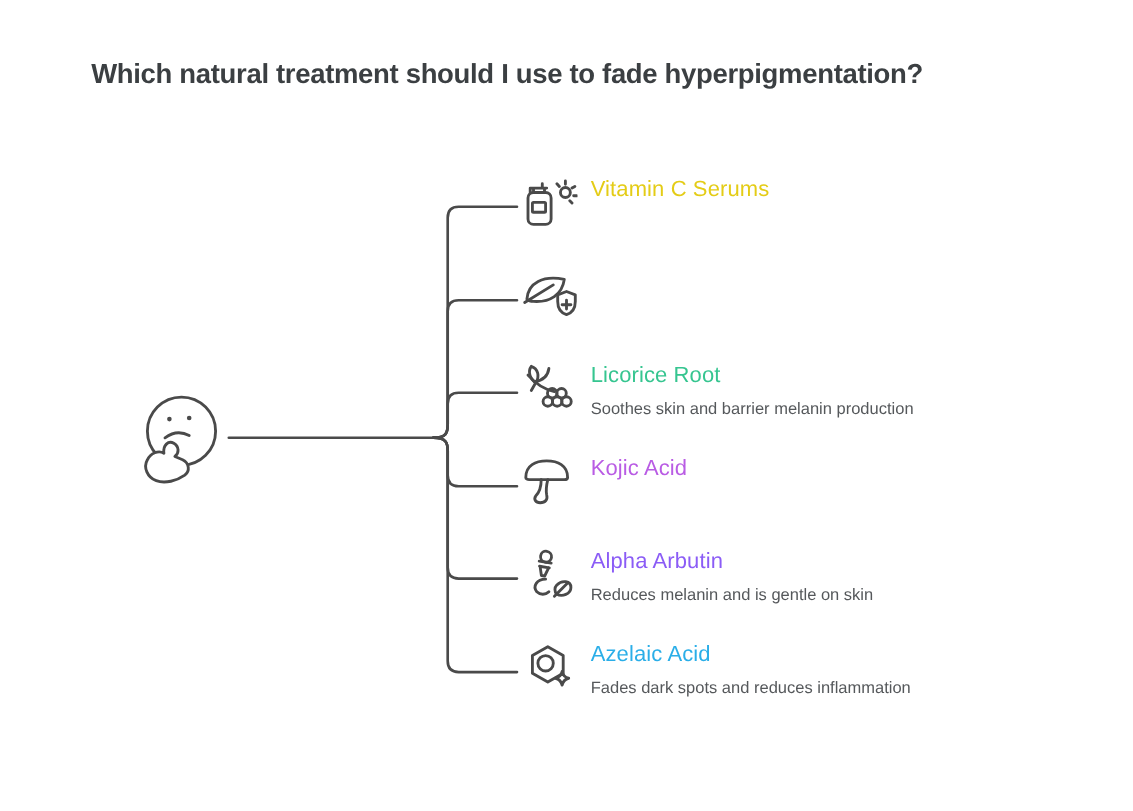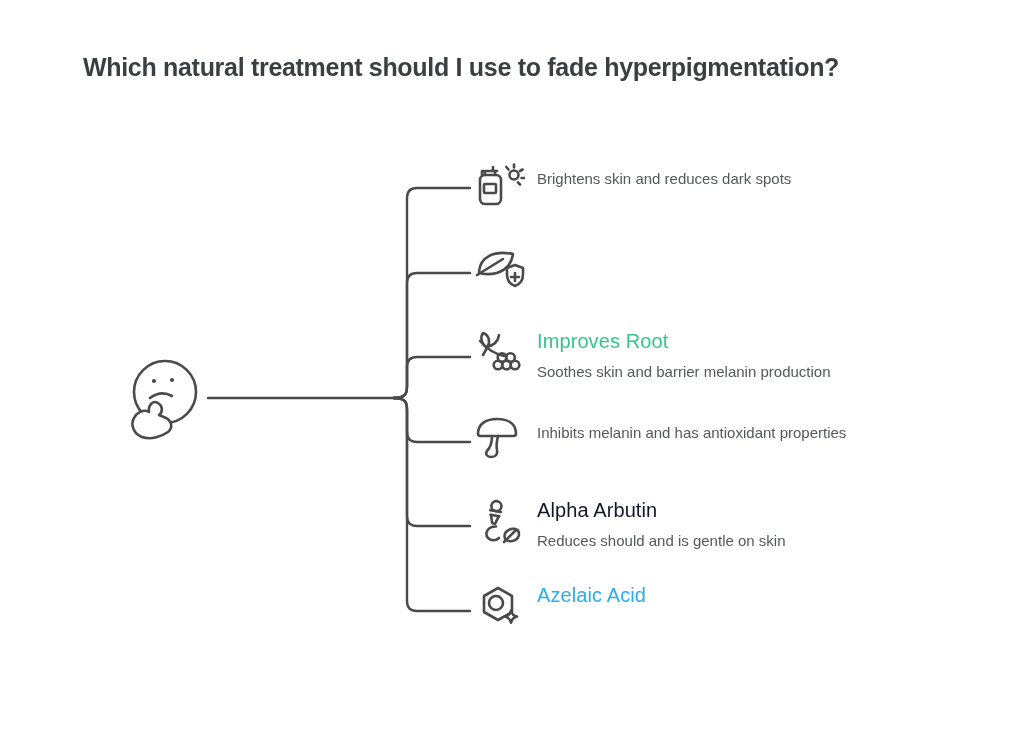--- a/index.html
+++ b/index.html
@@ -60,21 +60,21 @@
         <span class="icon">
           <svg viewBox="0 0 52 52" fill="none" stroke="#4a4a4a" stroke-width="2.6" stroke-linecap="round" stroke-linejoin="round">
             <rect x="7" y="16" width="21" height="29" rx="5"></rect>
             <rect x="11" y="25" width="12" height="9" rx="1"></rect>
             <path d="M12 16 v-4 M22 16 v-4 M9 12 h15 M9 12 v4 M20 12 v-4"></path>
             <circle cx="41" cy="16" r="4.5"></circle>
             <path d="M41 8.5 v-3 M47 12 l2.6 -1.5 M48.5 19 h3 M45 23.5 l2 2 M35.5 10.5 l-2.2 -2.5"></path>
           </svg>
         </span>
         <div class="text">
-          <div class="item-desc" style="color: rgb(85, 88, 91);">Brightens skin and reduces dark spots</div>
+          <div class="item-title" style="color:#e4cc16">Vitamin C Serums</div>
         </div>
       </div>
       <div class="item" style="top: 244px;">
         <span class="icon">
           <svg viewBox="0 0 52 52" fill="none" stroke="#4a4a4a" stroke-width="2.6" stroke-linecap="round" stroke-linejoin="round">
             <path d="M6 28 C7 13 21 6 40 10 C38 24 27 31 12 30 C9 30 7 29 6 28 Z"></path>
             <path d="M4 31 L30 15"></path>
             <path fill="#ffffff" d="M34 24 l8 -3 8 3 v6 c0 7 -3.5 10.5 -8 12 c-4.5 -1.5 -8 -5 -8 -12 Z"></path>
             <path d="M42 29 v8 M38 33 h8"></path>
           </svg>
@@ -88,58 +88,59 @@
             <path d="M7 13 C14 21 22 26 31 28"></path>
             <path d="M14 20 L10 27"></path>
             <circle cx="25" cy="37" r="4.3"></circle>
             <circle cx="33.5" cy="37" r="4.3"></circle>
             <circle cx="42" cy="37" r="4.3"></circle>
             <circle cx="29" cy="29.5" r="4.3"></circle>
             <circle cx="37.5" cy="29.5" r="4.3"></circle>
           </svg>
         </span>
         <div class="text">
-          <div class="item-title" style="color:#36c590">Improves Root</div>
+          <div class="item-title" style="color:#36c590">Licorice Root</div>
           <div class="item-desc" style="color: rgb(85, 88, 91);">Soothes skin and barrier melanin production</div>
         </div>
       </div>
       <div class="item" style="top: 413px;">
         <span class="icon">
           <svg viewBox="0 0 52 52" fill="none" stroke="#4a4a4a" stroke-width="2.6" stroke-linecap="round" stroke-linejoin="round">
             <path d="M5 21 C5 10 14 6 24 6 C34 6 43 10 43 21 C43 22.5 41.5 23 40 23 L8 23 C6.5 23 5 22.5 5 21 Z"></path>
             <path d="M19 23 C19 30 17 35 14 38 C12 41 14 44 18 44 C23 44 25 41 24 37 C23 32 24 27 25 23"></path>
           </svg>
         </span>
         <div class="text">
-          <div class="item-desc" style="color: rgb(85, 88, 91);">Inhibits melanin and has antioxidant properties</div>
+          <div class="item-title" style="color:#b95ce4">Kojic Acid</div>
         </div>
       </div>
       <div class="item" style="top: 497px;">
         <span class="icon">
           <svg viewBox="0 0 52 52" fill="none" stroke="#4a4a4a" stroke-width="2.6" stroke-linecap="round" stroke-linejoin="round">
             <g transform="rotate(9 22 18)">
               <circle cx="22" cy="9" r="5"></circle>
               <path d="M16.5 14 h11 M17.5 18.5 h9 M18 18.5 L20.5 26.5 h3 L26 18.5"></path>
             </g>
             <path d="M23 29.5 C15 29.5 11 36 15 41 C18 44 23 44 26 41"></path>
             <path d="M33 35 C38 30 46 31 46 37 C46 43 38 46 33 43 C31 41 31 37 33 35 Z"></path>
             <path d="M31 45 L43 33"></path>
           </svg>
         </span>
         <div class="text">
-          <div class="item-title" style="color:#0f172a">Alpha Arbutin</div>
-          <div class="item-desc" style="color: rgb(85, 88, 91);">Reduces should and is gentle on skin</div>
+          <div class="item-title" style="color:#8b5cf6">Alpha Arbutin</div>
+          <div class="item-desc" style="color: rgb(85, 88, 91);">Reduces melanin and is gentle on skin</div>
         </div>
       </div>
       <div class="item" style="top: 582px; justify-content: flex-end;">
         <span class="icon">
           <svg viewBox="0 0 52 52" fill="none" stroke="#4a4a4a" stroke-width="2.6" stroke-linecap="round" stroke-linejoin="round">
             <path d="M25 6 L39 14 V30 L25 38 L11 30 V14 Z"></path>
             <circle cx="23" cy="21" r="7"></circle>
             <path fill="#ffffff" d="M38 28.5 C38.8 32 40.8 34 44 34.6 C40.8 35.4 38.8 37.4 38 40.8 C37.2 37.4 35.2 35.4 32 34.6 C35.2 34 37.2 32 38 28.5 Z"></path>
           </svg>
         </span>
         <div class="text">
           <div class="item-title" style="color:#2aaee8">Azelaic Acid</div>
+          <div class="item-desc" style="color: rgb(85, 88, 91);">Fades dark spots and reduces inflammation</div>
         </div>
       </div>
     </div>
 </div>
 
 </body></html>

